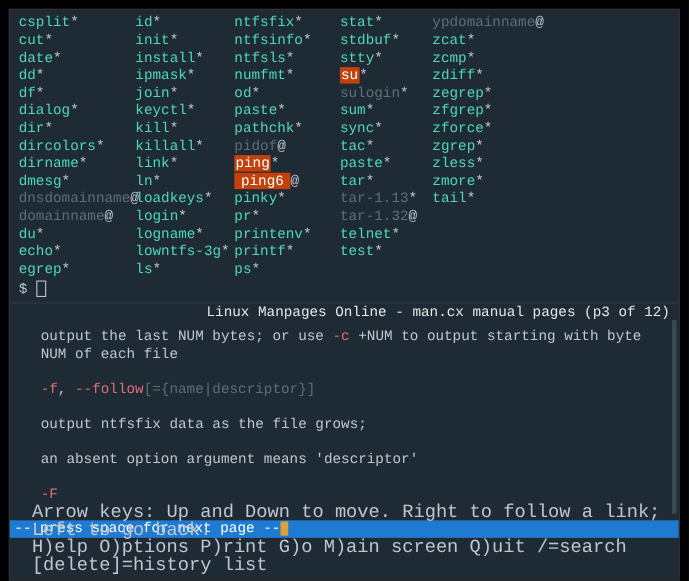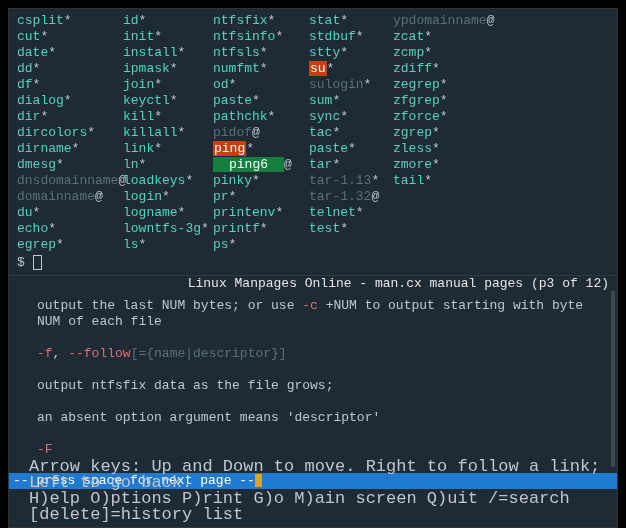--- a/index.html
+++ b/index.html
@@ -6,21 +6,21 @@
   body{font-family:Consolas,'Courier New',monospace;font-size:13px;line-height:16px;color:#c0c5ce}
   .screen{background:#1e2b34;margin:8px;border:1px solid #333;height:518px;position:relative}
   .top{padding:4px 8px 0 8px}
   .cols{display:flex}
   .col{flex:0 0 auto}
   .c0{width:106px}.c1{width:90px}.c2{width:96px}.c3{width:84px}.c4{width:90px}
   .row{height:16px;white-space:nowrap}
   .cmd{color:#4fd6be}.star{color:#c0c5ce}.at{color:#c0c5ce}
   .dim{color:#5b6f7a}
   .hi-red{background:#c2410c;color:#fff;padding:0 1px}
-  .hi-org{background:#15803d;color:#fff;padding:0 16px}
+  .hi-org{background:#c2410c;color:#fff;padding:0 6px}
   .prompt{padding:2px 8px;color:#c0c5ce}
   .cursor{display:inline-block;width:7px;height:13px;border:1px solid #c0c5ce;vertical-align:middle}
   .divider{color:#e5e5e5;text-align:right;padding:0 8px 0 0;margin-top:2px;border-top:1px solid #2b3a44}
   .pane{padding:6px 8px 0 28px;color:#c0c5ce}
   .pane p{margin:0 0 16px 0}
   .flag{color:#e06c75}
   .dash{color:#5b6f7a}
   .statusbar{position:absolute;left:0;right:0;bottom:38px;background:#1f7ad1;color:#ffffff;padding:0 4px;height:16px}
   .statusbar .cur{background:#d9a23a;display:inline-block;width:7px;height:13px;vertical-align:middle}
   .help{position:absolute;left:12px;right:0;bottom:4px;color:#c0c5ce;padding:0 8px;font-size:17px}

